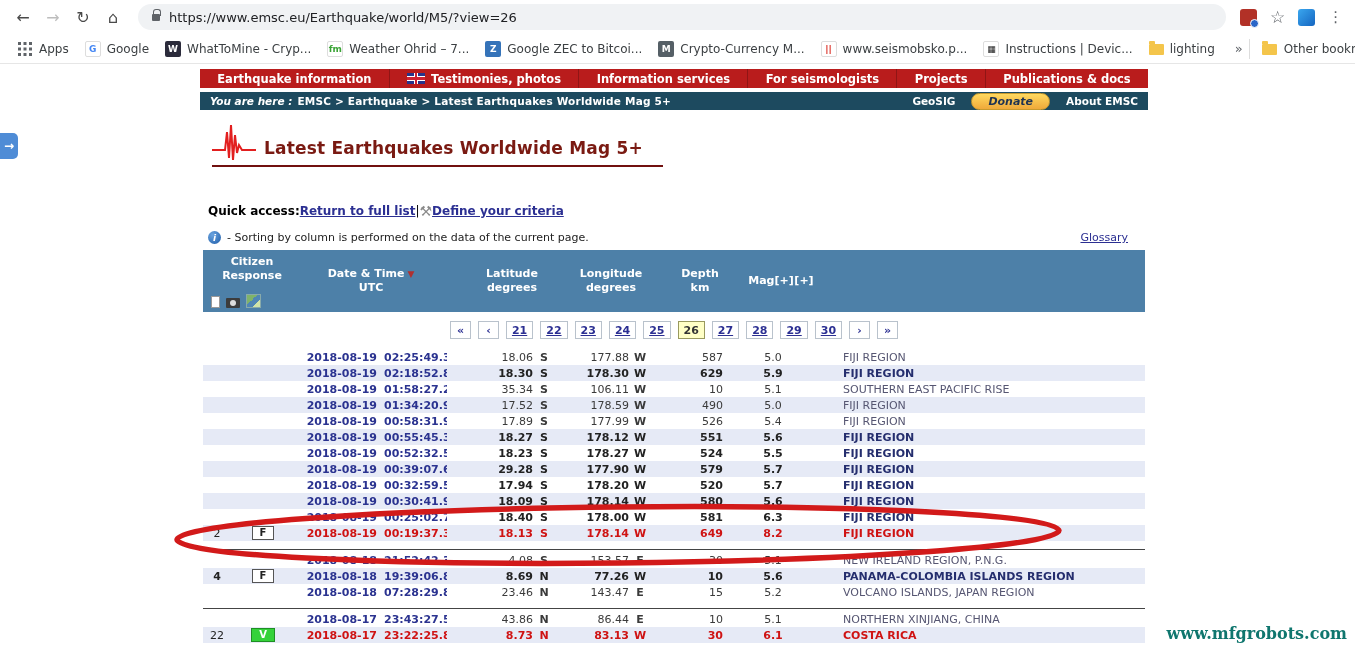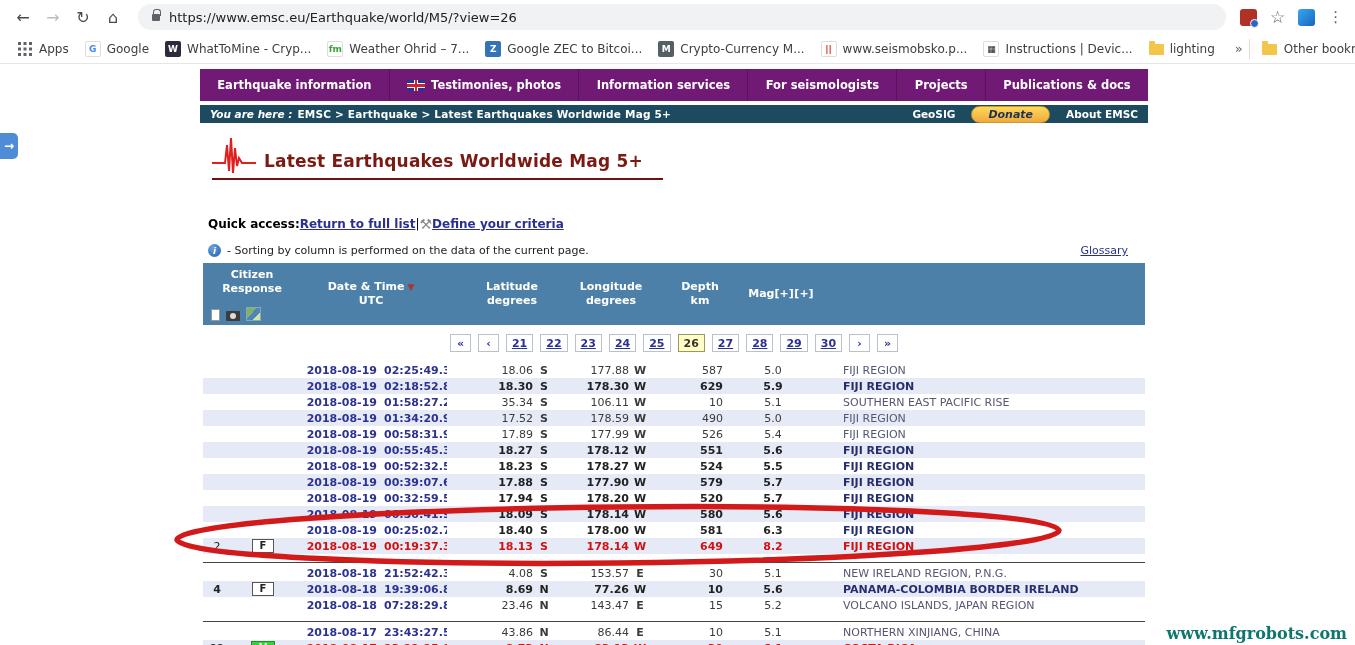--- a/index.html
+++ b/index.html
@@ -44,21 +44,21 @@
     border-left:1px solid #ddd; padding:3px 4px 3px 12px; cursor:pointer; white-space:nowrap; }
 
   
   .slide-tab { position:absolute; left:0; top:133px; width:18px; height:26px; background:#4f8cd6;
     border-radius:0 5px 5px 0; color:#fff; font-size:12px; font-weight:bold;
     display:flex; align-items:center; justify-content:center; cursor:pointer; }
 
   
   .site { width:948px; margin:5px 0 0 200px; position:relative; font-family:"DejaVu Sans", sans-serif; }
 
-  .site-nav { display:flex; background:#701a75; height:32px; color:#fff; }
+  .site-nav { display:flex; background:#b91c1c; height:19px; color:#fff; }
   .nav-item { flex:1 1 auto; display:flex; align-items:center; justify-content:center; gap:6px;
     font-size:11.5px; font-weight:bold; border-left:1px solid rgba(0,0,0,.22); cursor:pointer;
     white-space:nowrap; padding:0 6px; }
   .nav-item:first-child { border-left:none; }
   .uk-flag { width:18px; height:11px; flex:0 0 auto;
     background:
       linear-gradient(to right, transparent 44%, #cf2233 44%, #cf2233 56%, transparent 56%),
       linear-gradient(to bottom, transparent 34%, #cf2233 34%, #cf2233 66%, transparent 66%),
       linear-gradient(to right, transparent 38%, #fff 38%, #fff 62%, transparent 62%),
       linear-gradient(to bottom, transparent 24%, #fff 24%, #fff 76%, transparent 76%),
@@ -434,21 +434,21 @@
             <span class="cell c-depth">524</span>
             <span class="cell c-mag">5.5</span>
             <span class="cell c-region">FIJI REGION</span>
             <span class="cell c-plus"></span>
           </div>
           <div class="t-row bold alt">
             <span class="cell c-count"></span>
             <span class="cell c-badge"></span>
             <span class="cell c-date">2018-08-19</span>
             <span class="cell c-time">00:39:07.6</span>
-            <span class="cell c-lat">17.88</span>
+            <span class="cell c-lat">29.28</span>
             <span class="cell c-latd">S</span>
             <span class="cell c-lon">177.90</span>
             <span class="cell c-lond">W</span>
             <span class="cell c-depth">579</span>
             <span class="cell c-mag">5.7</span>
             <span class="cell c-region">FIJI REGION</span>
             <span class="cell c-plus"></span>
           </div>
           <div class="t-row bold">
             <span class="cell c-count"></span>
@@ -525,21 +525,21 @@
             <span class="cell c-count">4</span>
             <span class="cell c-badge"><span class="badge">F</span></span>
             <span class="cell c-date">2018-08-18</span>
             <span class="cell c-time">19:39:06.8</span>
             <span class="cell c-lat">8.69</span>
             <span class="cell c-latd">N</span>
             <span class="cell c-lon">77.26</span>
             <span class="cell c-lond">W</span>
             <span class="cell c-depth">10</span>
             <span class="cell c-mag">5.6</span>
-            <span class="cell c-region">PANAMA-COLOMBIA BORDER IRELAND</span>
+            <span class="cell c-region">PANAMA-COLOMBIA ISLANDS REGION</span>
             <span class="cell c-plus"></span>
           </div>
           <div class="t-row normal">
             <span class="cell c-count"></span>
             <span class="cell c-badge"></span>
             <span class="cell c-date">2018-08-18</span>
             <span class="cell c-time">07:28:29.8</span>
             <span class="cell c-lat">23.46</span>
             <span class="cell c-latd">N</span>
             <span class="cell c-lon">143.47</span>

